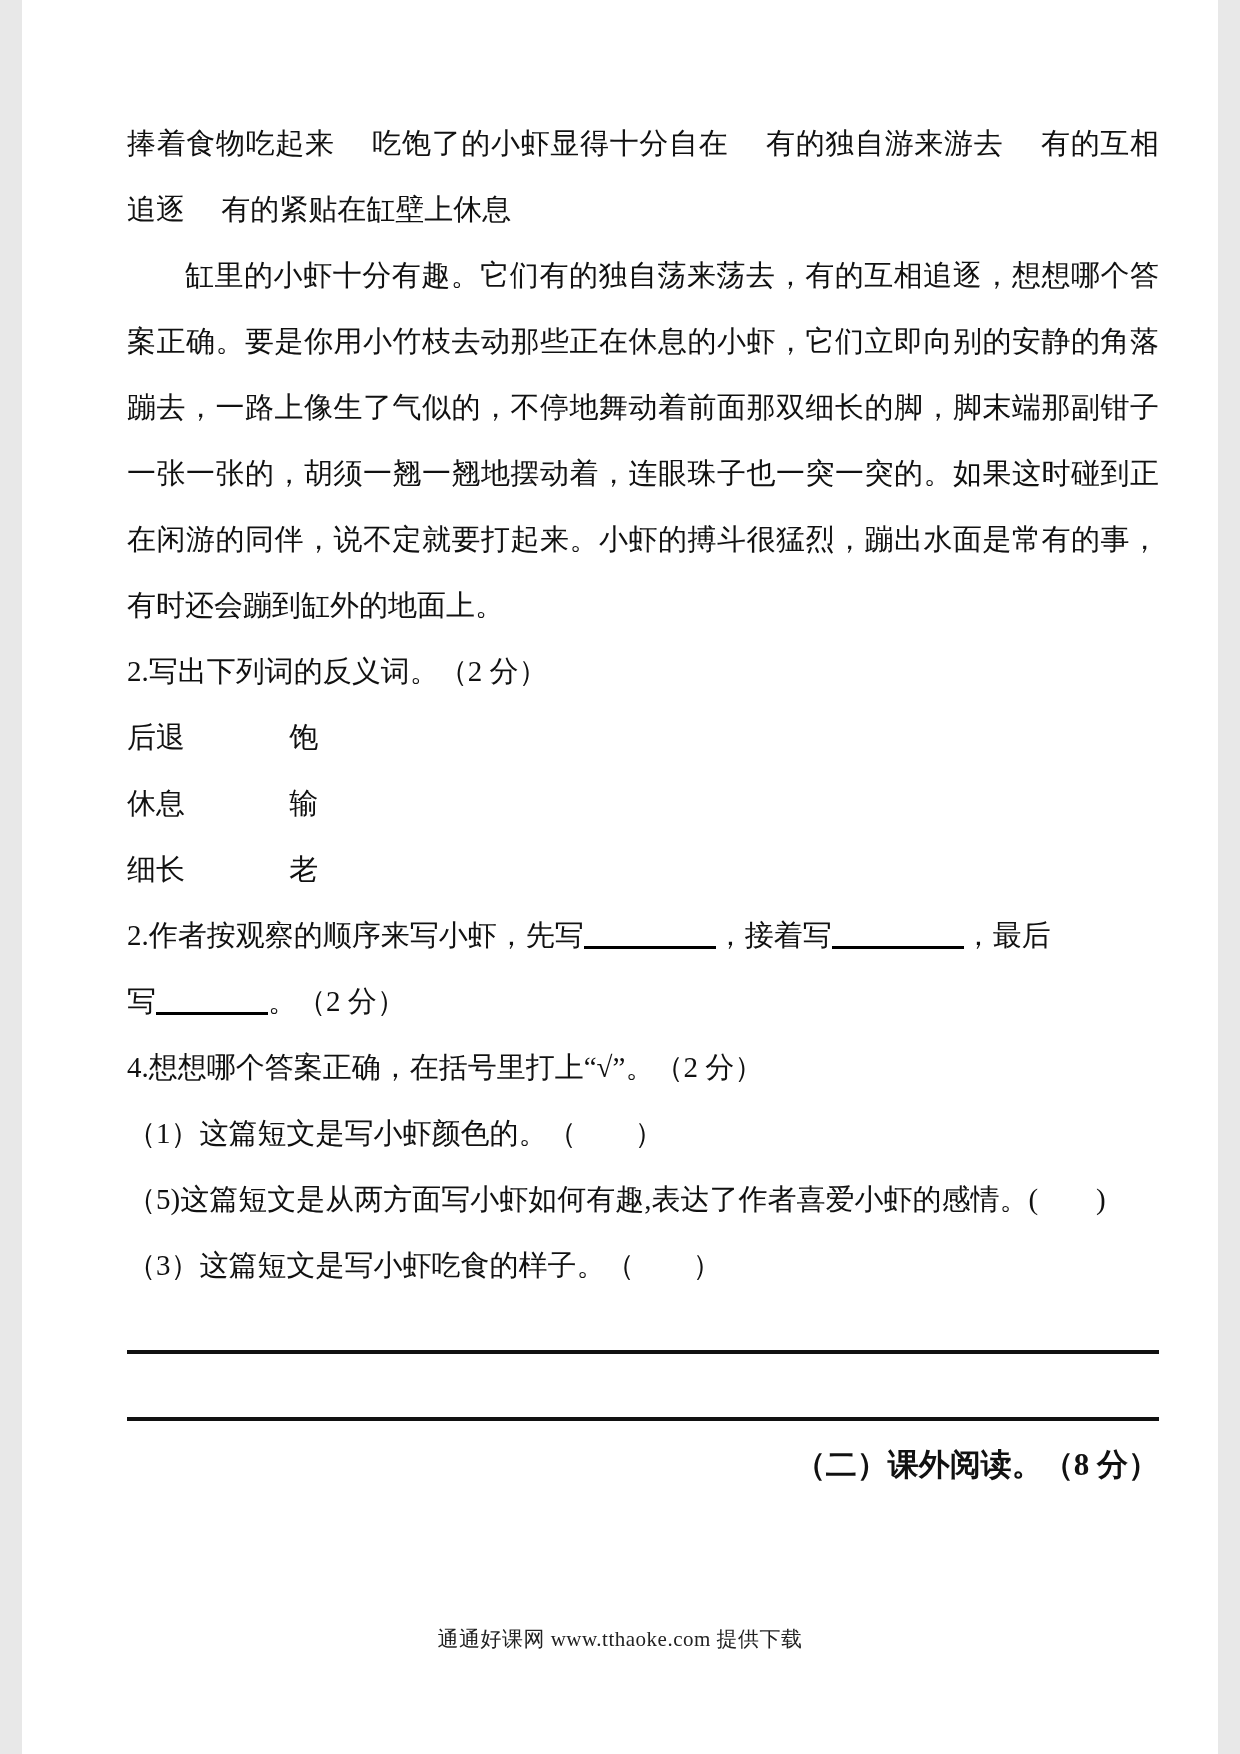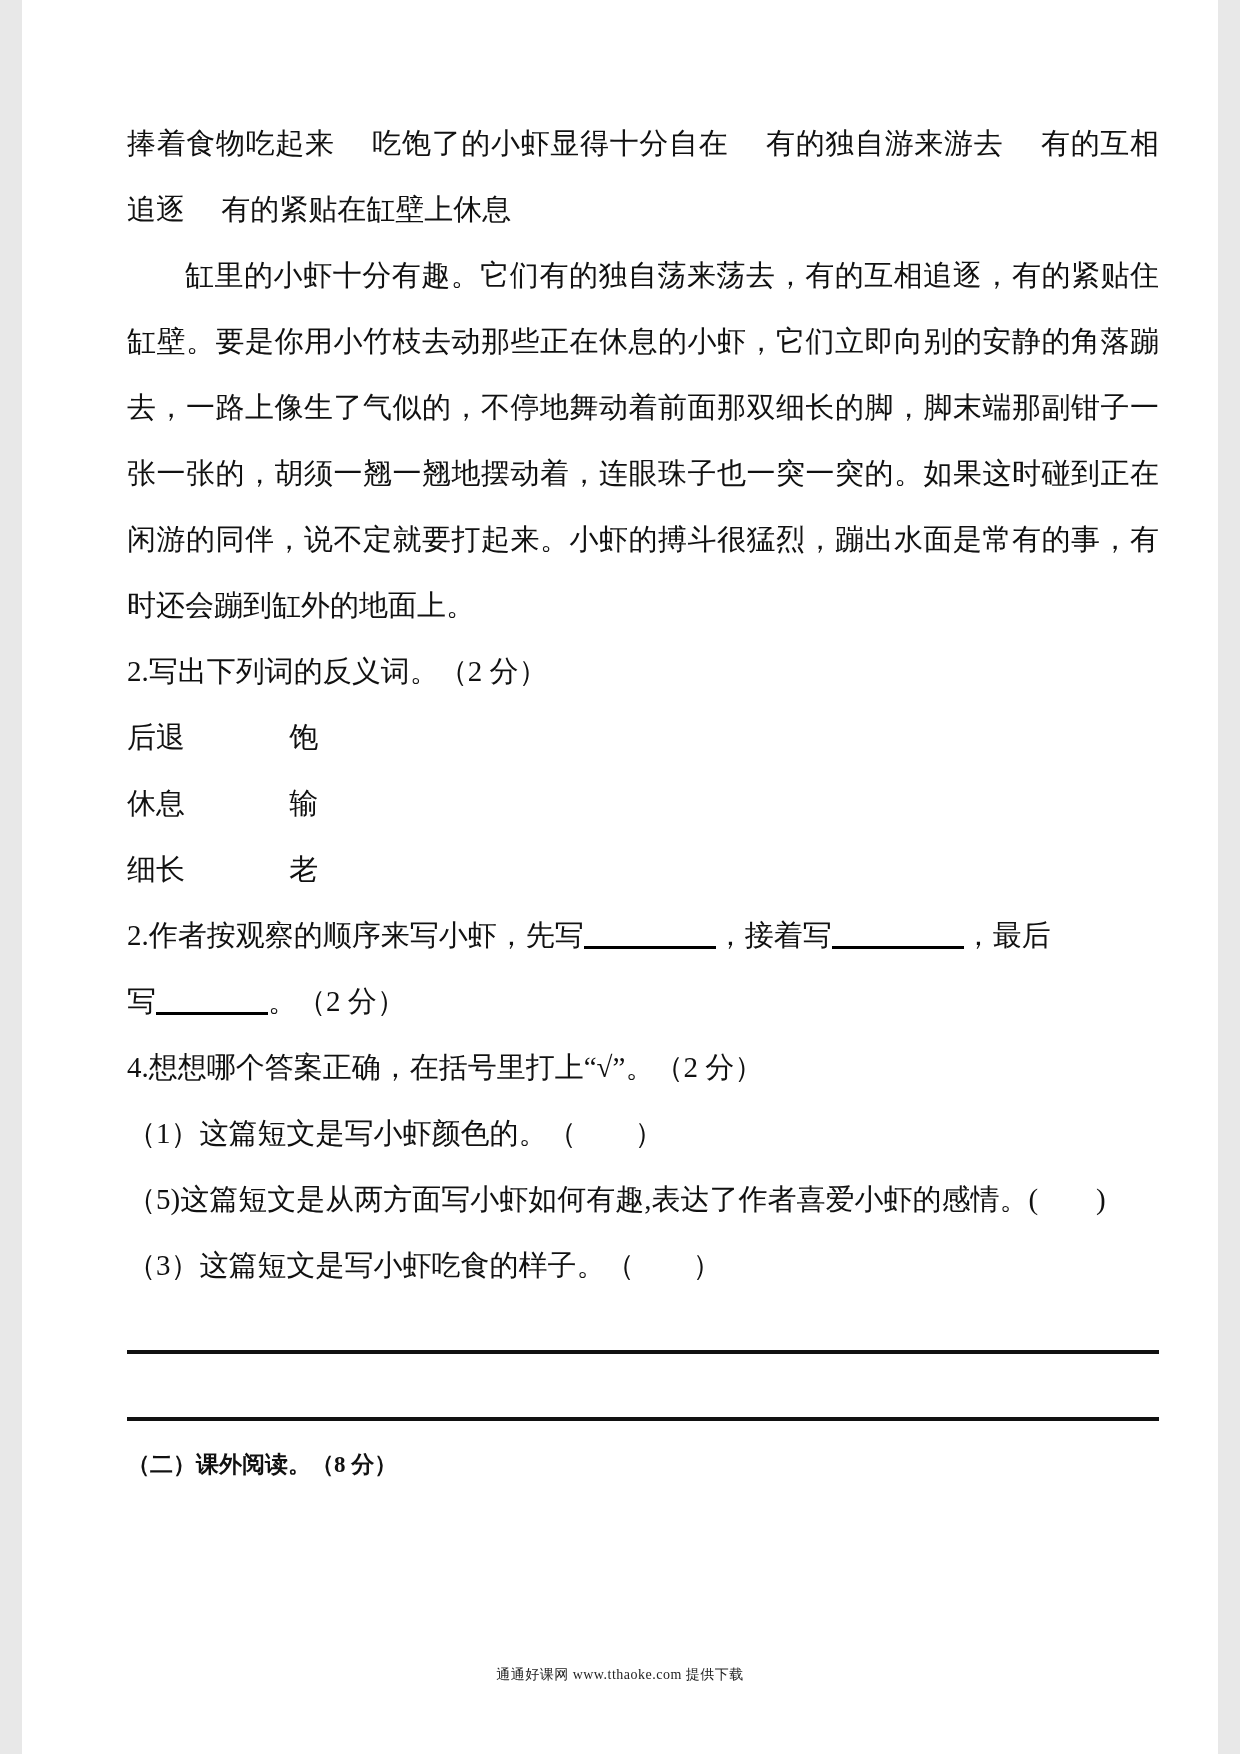--- a/index.html
+++ b/index.html
@@ -24,39 +24,39 @@
   .blank{
     display:inline-block;height:4px;
     border-bottom:3px solid #000000;
     position:relative;top:4px;
   }
   .b1{width:132px}.b2{width:132px}.b3{width:112px}
   .answer-line{height:0;border-top:4px solid #111111;width:1032px;}
   .al1{margin-top:52px}
   .al2{margin-top:63px}
   .section-heading{
-    font-weight:bold;font-size:23px;line-height:46px;margin-top:21px;
+    font-weight:bold;font-size:31px;line-height:46px;margin-top:21px;
     font-family:"Liberation Serif","DejaVu Serif",serif;
+    text-align:right;
   }
   .footer{
     position:absolute;top:1624px;left:0;width:100%;
-    text-align:center;font-size:14px;line-height:30px;color:#222222;
+    text-align:center;font-size:21px;line-height:30px;color:#222222;
     letter-spacing:0.5px;
-    margin-top:36px;
   }
 </style>
 </head>
 <body>
 
 <div class="page">
   <div class="content">
 
     <div class="justify">捧着食物吃起来　 吃饱了的小虾显得十分自在　 有的独自游来游去　 有的互相追逐　 有的紧贴在缸壁上休息</div>
 
-    <div class="justify para">缸里的小虾十分有趣。它们有的独自荡来荡去，有的互相追逐，有的紧贴住缸壁。要是你用小竹枝去动那些正在休息的小虾，它们立即向别的安静的角落蹦去，一路上像生了气似的，不停地舞动着前面那双细长的脚，脚末端那副钳子一张一张的，胡须一翘一翘地摆动着，连眼珠子也一突一突的。如果这时碰到正在闲游的同伴，说不定就要打起来。小虾的搏斗很猛烈，蹦出水面是常有的事，有时还会蹦到缸外的地面上。</div>
+    <div class="justify para">缸里的小虾十分有趣。它们有的独自荡来荡去，有的互相追逐，想想哪个答案正确。要是你用小竹枝去动那些正在休息的小虾，它们立即向别的安静的角落蹦去，一路上像生了气似的，不停地舞动着前面那双细长的脚，脚末端那副钳子一张一张的，胡须一翘一翘地摆动着，连眼珠子也一突一突的。如果这时碰到正在闲游的同伴，说不定就要打起来。小虾的搏斗很猛烈，蹦出水面是常有的事，有时还会蹦到缸外的地面上。</div>
 
 
     <div class="qline">2.写出下列词的反义词。（2 分）</div>
 
     <div class="pair-row">
       <span class="w1">后退</span>
       <span>饱</span>
     </div>
     <div class="pair-row">
       <span class="w1">休息</span>

